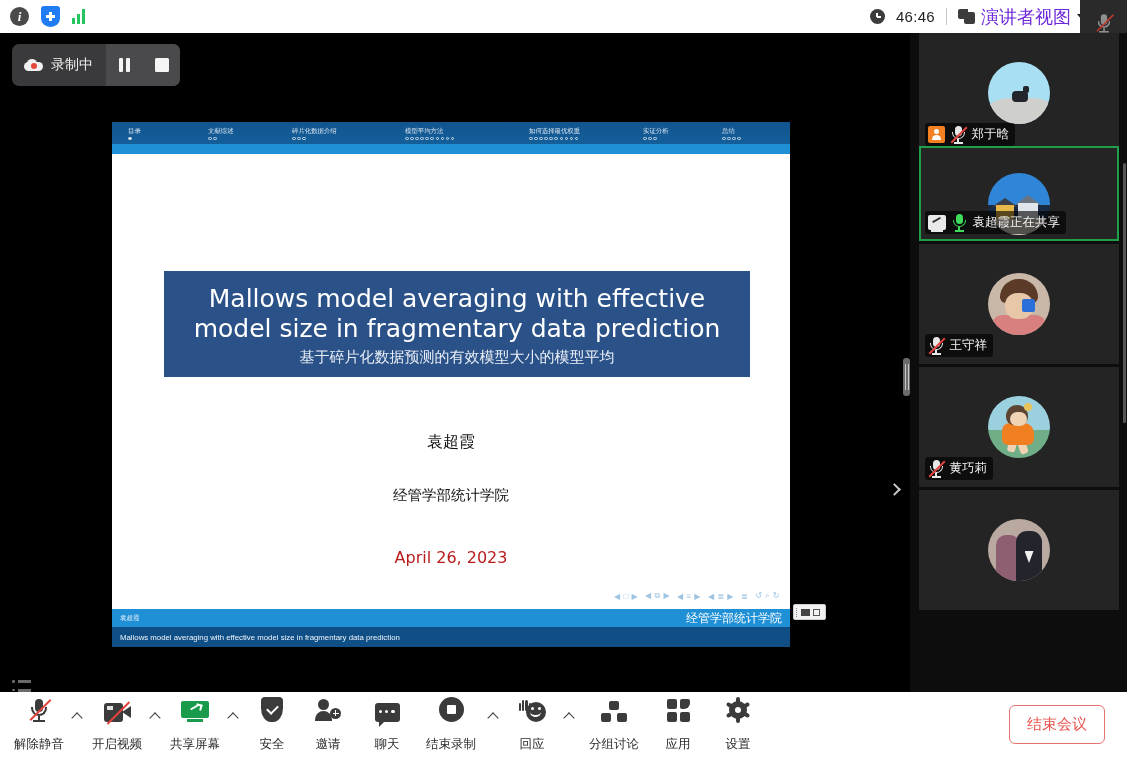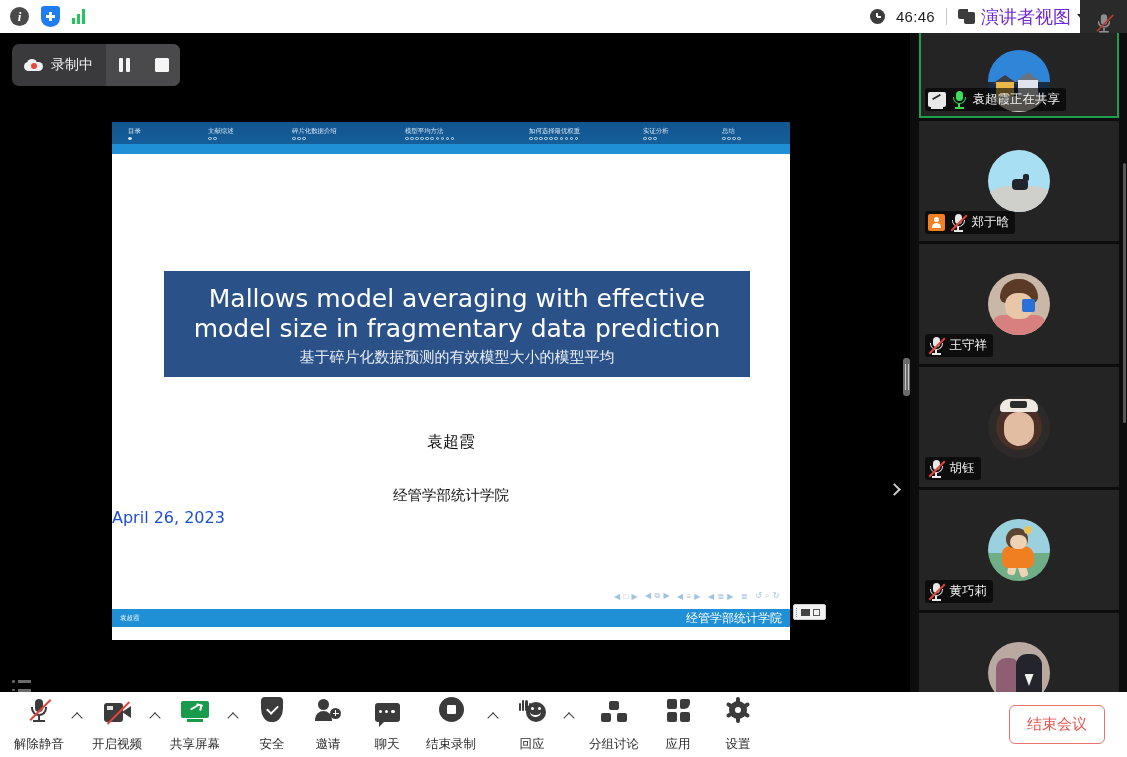--- a/index.html
+++ b/index.html
@@ -134,21 +134,21 @@
     position:absolute; left: 52px; top: 117px; width: 586px;
     background:#2b5288; padding: 13px 8px 10px 8px; text-align:center;
   }
   .title-en {
     color:#fff; font-size: 25px; line-height: 1.18; font-weight: 400;
     font-family: "DejaVu Sans", sans-serif;
   }
   .title-zh { color:#e9eef6; font-size: 15px; margin-top: 5px; }
   .author { position:absolute; top: 278px; width:100%; text-align:center; font-size:16px; color:#111; }
   .affil { position:absolute; top: 332px; width:100%; text-align:center; font-size:14.5px; color:#111; }
-  .sdate { position:absolute; top: 354px; width:100%; font-size:16px; color:#1d4ed8;
+  .sdate { position:absolute; top: 394px; width:100%; text-align:center; font-size:16px; color:#b91c1c;
     font-family:"DejaVu Sans", sans-serif; }
   .beamer-nav {
     position:absolute; right: 10px; bottom: 8px; display:flex; align-items:center;
     gap: 7px; color:#9fc4e2; font-size: 8px;
   }
   .beamer-nav span { letter-spacing: .5px; }
 
   .slide-foot1 {
     position:relative; height: 18px; background:#1f8fd6; display:flex; align-items:center;
     justify-content:space-between; padding: 0 8px;
@@ -557,20 +557,23 @@
           <span>◀ ≣ ▶</span>
           <span>≣</span>
           <span>↺ ⌕ ↻</span>
         </div>
       </div>
 
       <div class="slide-foot1">
         <span class="foot-left">袁超霞</span>
         <span class="foot-right">经管学部统计学院</span>
       </div>
+      <div class="slide-foot2">
+        <span class="foot-title">Mallows model averaging with effective model size in fragmentary data prediction</span>
+      </div>
     </div>
 
     <div class="float-tool">
       <span class="ft-grip"></span>
       <span class="ft-ic1"></span>
       <span class="ft-ic2"></span>
     </div>
 
     <div class="left-list-ico">
       <span class="row">
@@ -586,20 +589,45 @@
           <u></u>
         </span>
     </div>
 
     <div class="collapse-arrow"></div>
   </div>
 
   <div class="drag-handle"></div>
 
   <div class="pane">
+
+    <div class="tile">
+      <div class="avatar">
+          <div class="av-goat">
+        <span class="rock"></span>
+            <span class="an"></span>
+      </div>
+        </div>
+      <div class="badge-row">
+        <span class="host-badge">
+          <span style="width:11px;height:11px;display:block;position:relative">
+            <span style="position:absolute;left:3px;top:0;width:5px;height:5px;border-radius:50%;background:#fff;display:block"></span>
+            <span style="position:absolute;left:1px;bottom:0;width:9px;height:5px;border-radius:5px 5px 0 0;background:#fff;display:block"></span>
+          </span>
+        </span>
+        <span class="sidebar-mic">
+          <span class="cap"></span>
+            <span class="arc"></span>
+            <span class="stem"></span>
+            <span class="base"></span>
+          <span class="slash"></span>
+        </span>
+        <span class="p-name">郑于晗</span>
+      </div>
+    </div>
 
     <div class="tile active first">
       <div class="avatar">
           <div class="av-house">
         <span class="g"></span>
             <span class="r1"></span>
             <span class="r2"></span>
             <span class="h1"></span>
             <span class="h2"></span>
       </div>
@@ -611,84 +639,39 @@
             <span class="arc"></span>
             <span class="stem"></span>
             <span class="base"></span>
         </span>
         <span class="p-name">袁超霞正在共享</span>
       </div>
     </div>
 
     <div class="tile">
       <div class="avatar">
-          <div class="av-goat">
-        <span class="rock"></span>
-            <span class="an"></span>
-      </div>
-        </div>
-      <div class="badge-row">
-        <span class="host-badge">
-          <span style="width:11px;height:11px;display:block;position:relative">
-            <span style="position:absolute;left:3px;top:0;width:5px;height:5px;border-radius:50%;background:#fff;display:block"></span>
-            <span style="position:absolute;left:1px;bottom:0;width:9px;height:5px;border-radius:5px 5px 0 0;background:#fff;display:block"></span>
-          </span>
-        </span>
-        <span class="sidebar-mic">
-          <span class="cap"></span>
-            <span class="arc"></span>
-            <span class="stem"></span>
-            <span class="base"></span>
-          <span class="slash"></span>
-        </span>
-        <span class="p-name">郑于晗</span>
-      </div>
-    </div>
-
-    <div class="tile">
-      <div class="avatar">
           <div class="av-boy">
         <span class="shirt"></span>
             <span class="hair"></span>
             <span class="face"></span>
             <span class="phone"></span>
       </div>
         </div>
       <div class="badge-row">
         <span class="sidebar-mic">
           <span class="cap"></span>
             <span class="arc"></span>
             <span class="stem"></span>
             <span class="base"></span>
           <span class="slash"></span>
         </span>
         <span class="p-name">王守祥</span>
       </div>
     </div>
 
-    <div class="tile">
-      <div class="avatar">
-          <div class="av-girl">
-        <span class="hair"></span>
-            <span class="face"></span>
-            <span class="cap"></span>
-            <span class="capd"></span>
-      </div>
-        </div>
-      <div class="badge-row">
-        <span class="sidebar-mic">
-          <span class="cap"></span>
-            <span class="arc"></span>
-            <span class="stem"></span>
-            <span class="base"></span>
-          <span class="slash"></span>
-        </span>
-        <span class="p-name">胡钰</span>
-      </div>
-    </div>
 
     <div class="tile">
       <div class="avatar">
           <div class="av-kid">
         <span class="leg"></span>
             <span class="leg2"></span>
             <span class="body"></span>
         <span class="head"></span>
             <span class="face2"></span>
             <span class="bun"></span>

